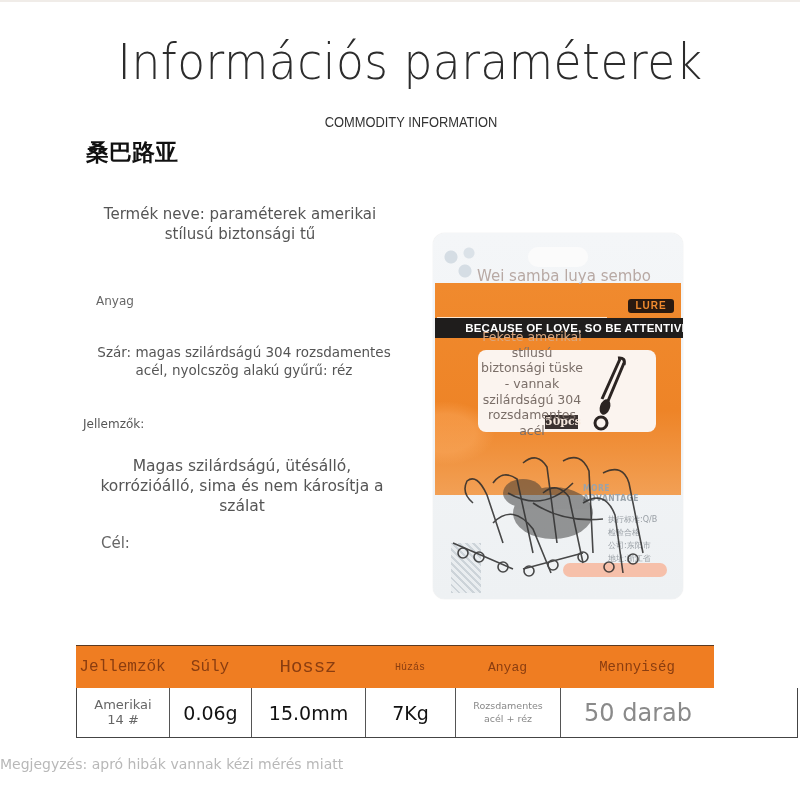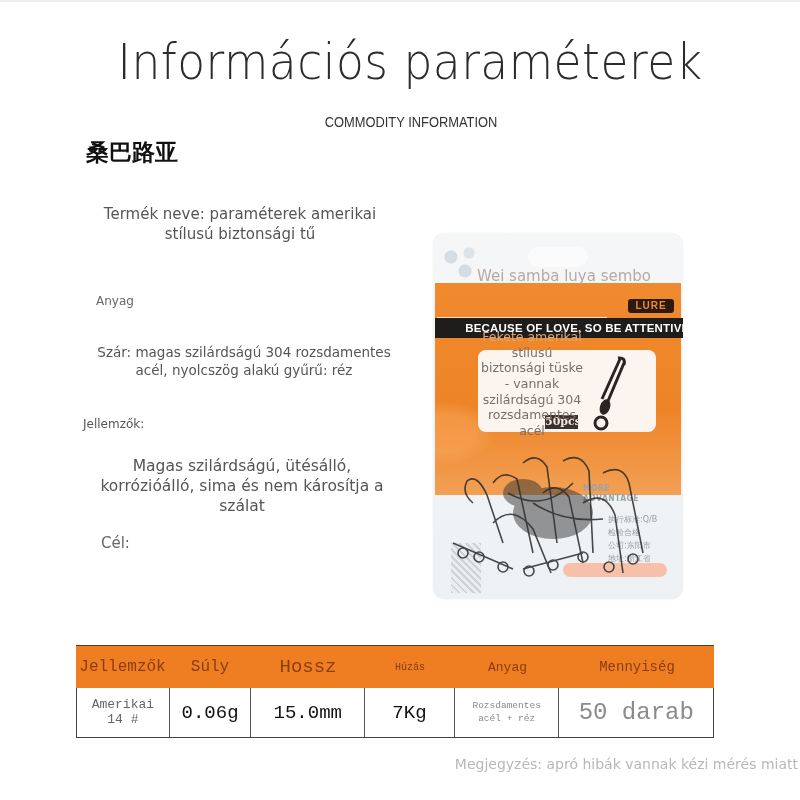--- a/index.html
+++ b/index.html
@@ -117,40 +117,40 @@
     .pkg-pins { position: absolute; left: 0; top: 200px; }
     .spec-head {
       position: absolute; left: 76px; top: 645px; width: 638px; height: 43px;
       background: #ef7d22; display: flex; border-top: 1px solid #5a3a22;
     }
     .spec-head div {
       text-align: center; line-height: 43px; color: #8a3d10; font-size: 16px;
       font-family: Liberation Mono, monospace;
     }
     .spec-body {
-      position: absolute; left: 76px; top: 688px; width: 638px; height: 50px;
+      position: absolute; left: 76px; top: 688px; width: 722px; height: 50px;
       display: flex; border-left: 1.5px solid #444; border-right: 1.5px solid #444;
-      border-bottom: 1.5px solid #444; background: #fff; font-family: Liberation Mono, monospace;
+      border-bottom: 1.5px solid #444; background: #fff;
     }
     .spec-body div {
       display: flex; align-items: center; justify-content: center; text-align: center;
       border-right: 1px solid #555; height: 100%;
     }
     .spec-body div:last-child { border-right: none; }
     .c1 { width: 93px; } .c2 { width: 82px; } .c3 { width: 114px; }
     .c4 { width: 90px; } .c5 { width: 105px; } .c6 { width: 154px; }
     .cell-small { font-size: 13px; color: #666; line-height: 1.15; }
     .cell-big { font-size: 19px; color: #111; }
     .cell-tiny { font-size: 9.5px; color: #888; line-height: 1.3; }
     .cell-qty { font-size: 24px; color: #8a8a8a; }
     .h-tiny { font-size: 10px !important; }
     .h-large { font-size: 19px !important; }
 
     .note {
-      position: absolute; left: 8px; top: 756px; width: 790px; text-align: right;
+      position: absolute; left: 0; top: 756px; width: 790px; text-align: left;
       font-size: 14px; color: #b8b8b8;
     }
   </style>
 </head>
 <body>
 
 <div class="page">
   <div class="topline"></div>
 
   <h1 class="title">Információs paraméterek</h1>

